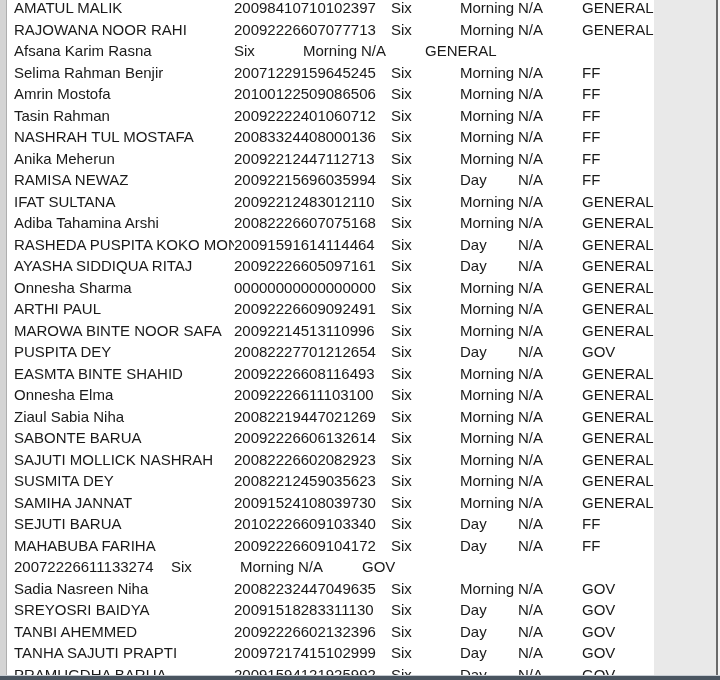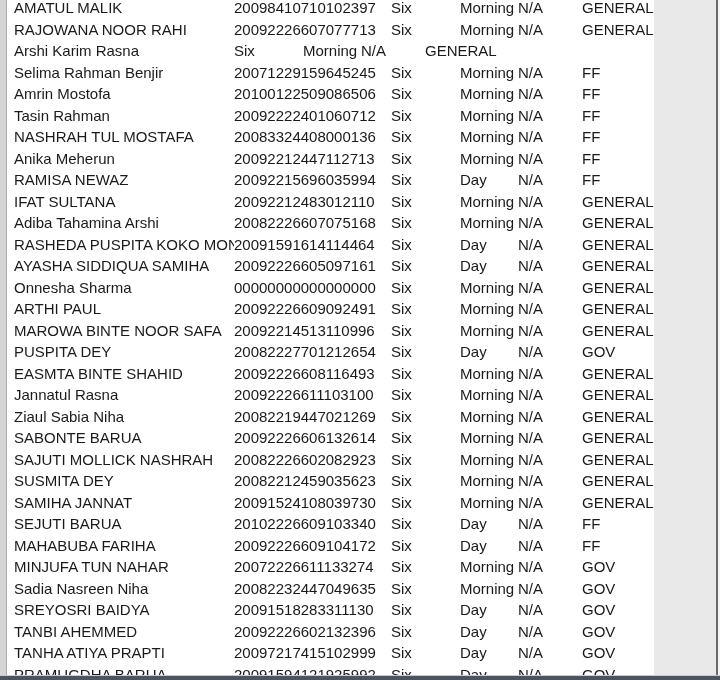--- a/index.html
+++ b/index.html
@@ -89,21 +89,21 @@
   <div class="row">
     <span class="cell name">RAJOWANA NOOR RAHI</span>
     <span class="cell id">20092226607077713</span>
     <span class="cell class">Six</span>
     <span class="cell shift">Morning</span>
     <span class="cell quota">N/A</span>
     <span class="cell category">GENERAL</span>
   </div>
 
   <div class="row">
-    <span class="cell name">Arshi Karim Rasna</span>
+    <span class="cell name">Afsana Karim Rasna</span>
     <span class="cell class">Six</span>
     <span class="cell shift">Morning</span>
     <span class="cell quota">N/A</span>
     <span class="cell category">GENERAL</span>
   </div>
 
   <div class="row">
     <span class="cell name">Selima Rahman Benjir</span>
     <span class="cell id">20071229159645245</span>
     <span class="cell class">Six</span>
@@ -178,21 +178,21 @@
   <div class="row">
     <span class="cell name">RASHEDA PUSPITA KOKO MONI</span>
     <span class="cell id">20091591614114464</span>
     <span class="cell class">Six</span>
     <span class="cell shift">Day</span>
     <span class="cell quota">N/A</span>
     <span class="cell category">GENERAL</span>
   </div>
 
   <div class="row">
-    <span class="cell name">AYASHA SIDDIQUA SAMIHA</span>
+    <span class="cell name">AYASHA SIDDIQUA RITAJ</span>
     <span class="cell id">20092226605097161</span>
     <span class="cell class">Six</span>
     <span class="cell shift">Day</span>
     <span class="cell quota">N/A</span>
     <span class="cell category">GENERAL</span>
   </div>
 
   <div class="row">
     <span class="cell name">Onnesha Sharma</span>
     <span class="cell id">00000000000000000</span>
@@ -232,21 +232,21 @@
   <div class="row">
     <span class="cell name">EASMTA BINTE SHAHID</span>
     <span class="cell id">20092226608116493</span>
     <span class="cell class">Six</span>
     <span class="cell shift">Morning</span>
     <span class="cell quota">N/A</span>
     <span class="cell category">GENERAL</span>
   </div>
 
   <div class="row">
-    <span class="cell name">Jannatul Rasna</span>
+    <span class="cell name">Onnesha Elma</span>
     <span class="cell id">20092226611103100</span>
     <span class="cell class">Six</span>
     <span class="cell shift">Morning</span>
     <span class="cell quota">N/A</span>
     <span class="cell category">GENERAL</span>
   </div>
 
   <div class="row">
     <span class="cell name">Ziaul Sabia Niha</span>
     <span class="cell id">20082219447021269</span>
@@ -304,21 +304,20 @@
   <div class="row">
     <span class="cell name">MAHABUBA FARIHA</span>
     <span class="cell id">20092226609104172</span>
     <span class="cell class">Six</span>
     <span class="cell shift">Day</span>
     <span class="cell quota">N/A</span>
     <span class="cell category">FF</span>
   </div>
 
   <div class="row">
-    <span class="cell name">MINJUFA TUN NAHAR</span>
     <span class="cell id">20072226611133274</span>
     <span class="cell class">Six</span>
     <span class="cell shift">Morning</span>
     <span class="cell quota">N/A</span>
     <span class="cell category">GOV</span>
   </div>
 
   <div class="row">
     <span class="cell name">Sadia Nasreen Niha</span>
     <span class="cell id">20082232447049635</span>
@@ -340,21 +339,21 @@
   <div class="row">
     <span class="cell name">TANBI AHEMMED</span>
     <span class="cell id">20092226602132396</span>
     <span class="cell class">Six</span>
     <span class="cell shift">Day</span>
     <span class="cell quota">N/A</span>
     <span class="cell category">GOV</span>
   </div>
 
   <div class="row">
-    <span class="cell name">TANHA ATIYA PRAPTI</span>
+    <span class="cell name">TANHA SAJUTI PRAPTI</span>
     <span class="cell id">20097217415102999</span>
     <span class="cell class">Six</span>
     <span class="cell shift">Day</span>
     <span class="cell quota">N/A</span>
     <span class="cell category">GOV</span>
   </div>
 
   <div class="row">
     <span class="cell name">PRAMUGDHA BARUA</span>
     <span class="cell id">20091594121925992</span>

